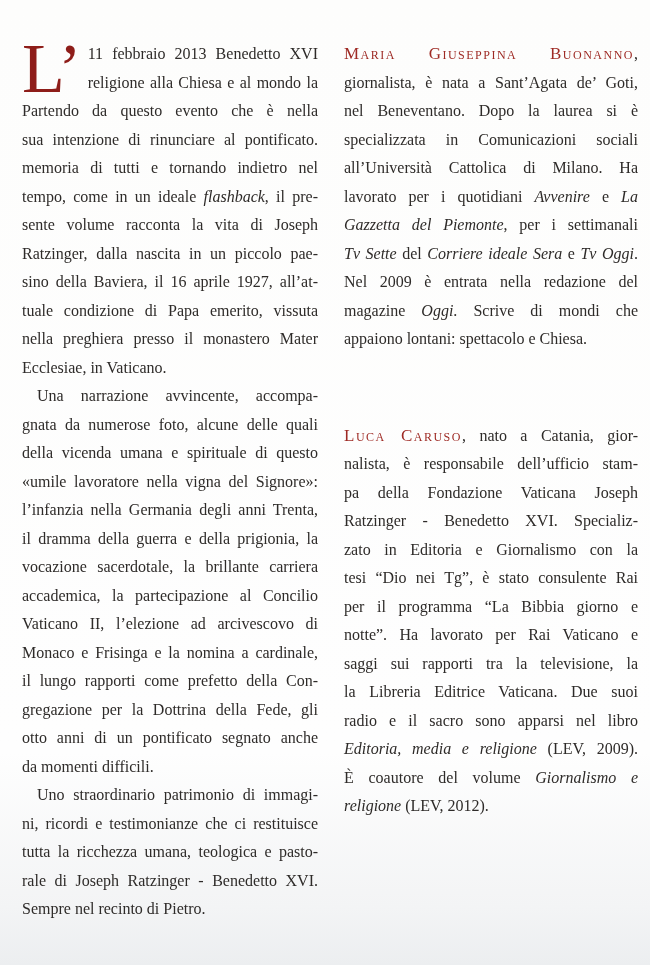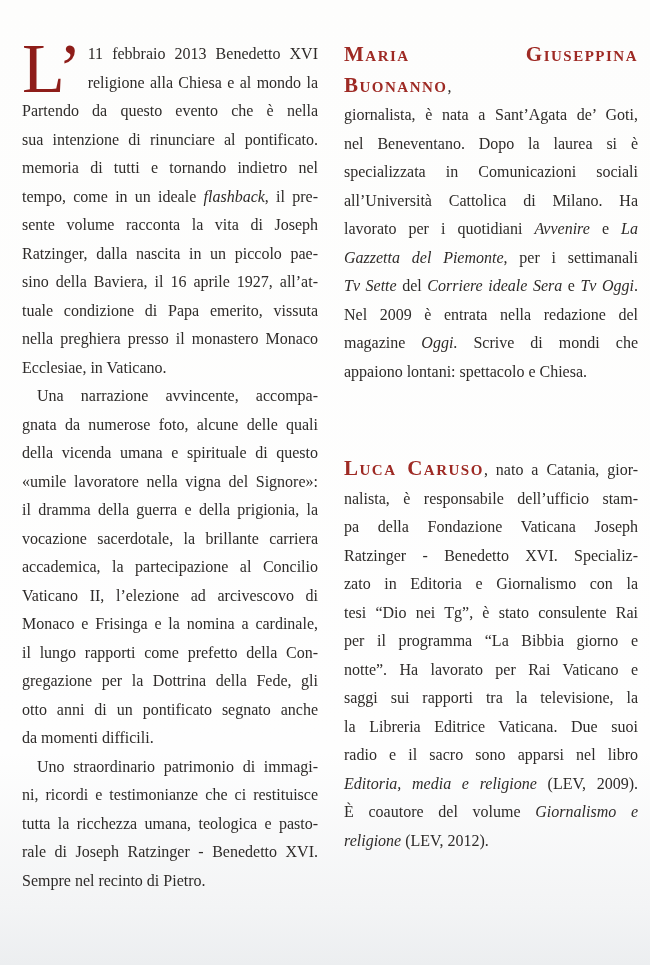--- a/index.html
+++ b/index.html
@@ -34,22 +34,22 @@
     text-align-last: justify;
     text-justify: inter-word;
   }
   .line.last { text-align-last: left; }
   .para.indent .line:first-child { text-indent: 15px; }
   em { font-style: italic; }
   .sc {
     font-variant: small-caps;
     color: var(--accent_red);
     letter-spacing: 1.5px;
-    font-size: 21px;
-    font-weight: 700;
+    font-size: 17px;
+    font-weight: 400;
   }
   .dropcap {
     float: left;
     color: var(--drop_cap_red);
     font-size: 70px;
     line-height: 52px;
     height: 56px;
     padding-top: 3px;
     margin-right: 6px;
   }
@@ -66,28 +66,29 @@
     <div class="line">11 febbraio 2013 Benedetto XVI</div>
         <div class="line">religione alla Chiesa e al mondo la</div>
         <div class="line">Partendo da questo evento che è nella</div>
         <div class="line">sua intenzione di rinunciare al pontificato.</div>
         <div class="line">memoria di tutti e tornando indietro nel</div>
         <div class="line"><span>tempo, come in un ideale </span><em>flashback</em><span>, il pre-</span></div>
         <div class="line">sente volume racconta la vita di Joseph</div>
         <div class="line">Ratzinger, dalla nascita in un piccolo pae-</div>
         <div class="line">sino della Baviera, il 16 aprile 1927, all’at-</div>
         <div class="line">tuale condizione di Papa emerito, vissuta</div>
-        <div class="line">nella preghiera presso il monastero Monaco</div>
+        <div class="line">nella preghiera presso il monastero Mater</div>
         <div class="line last">Ecclesiae, in Vaticano.</div>
       </div>
     <div class="para indent">
         <div class="line">Una narrazione avvincente, accompa-</div>
         <div class="line">gnata da numerose foto, alcune delle quali</div>
         <div class="line">della vicenda umana e spirituale di questo</div>
         <div class="line">«umile lavoratore nella vigna del Signore»:</div>
+        <div class="line">l’infanzia nella Germania degli anni Trenta,</div>
         <div class="line">il dramma della guerra e della prigionia, la</div>
         <div class="line">vocazione sacerdotale, la brillante carriera</div>
         <div class="line">accademica, la partecipazione al Concilio</div>
         <div class="line">Vaticano II, l’elezione ad arcivescovo di</div>
         <div class="line">Monaco e Frisinga e la nomina a cardinale,</div>
         <div class="line">il lungo rapporti come prefetto della Con-</div>
         <div class="line">gregazione per la Dottrina della Fede, gli</div>
         <div class="line">otto anni di un pontificato segnato anche</div>
         <div class="line last">da momenti difficili.</div>
       </div>

